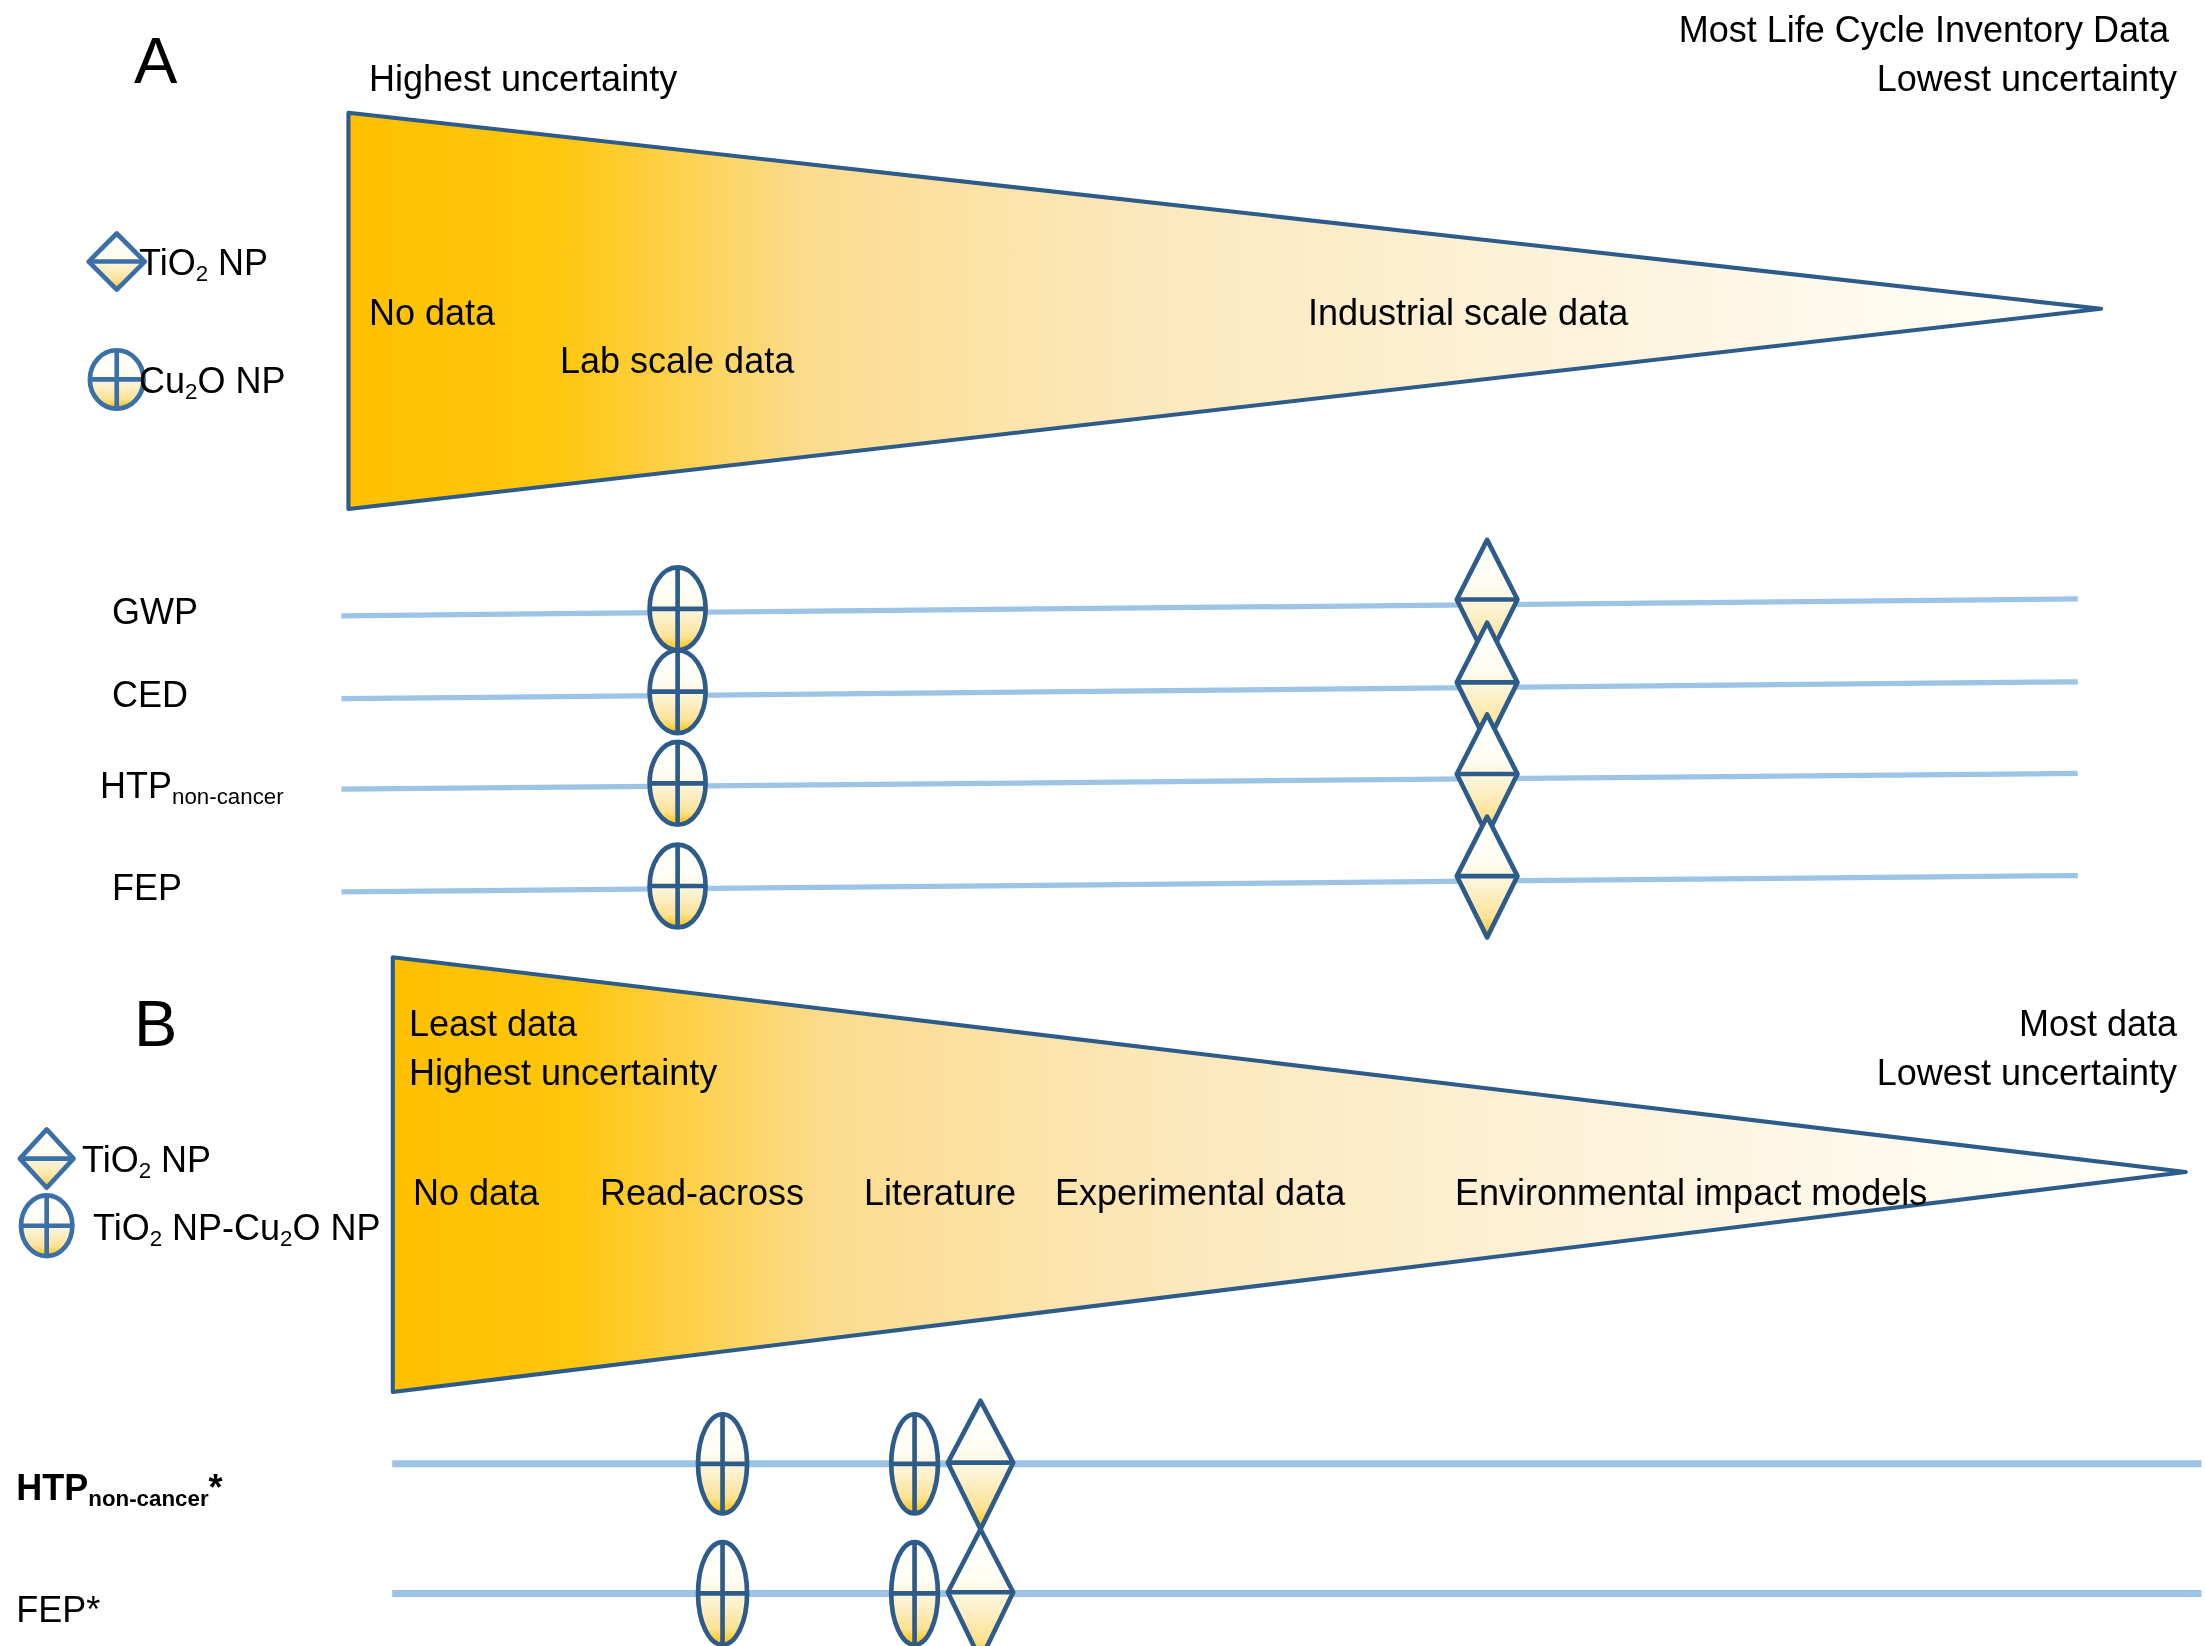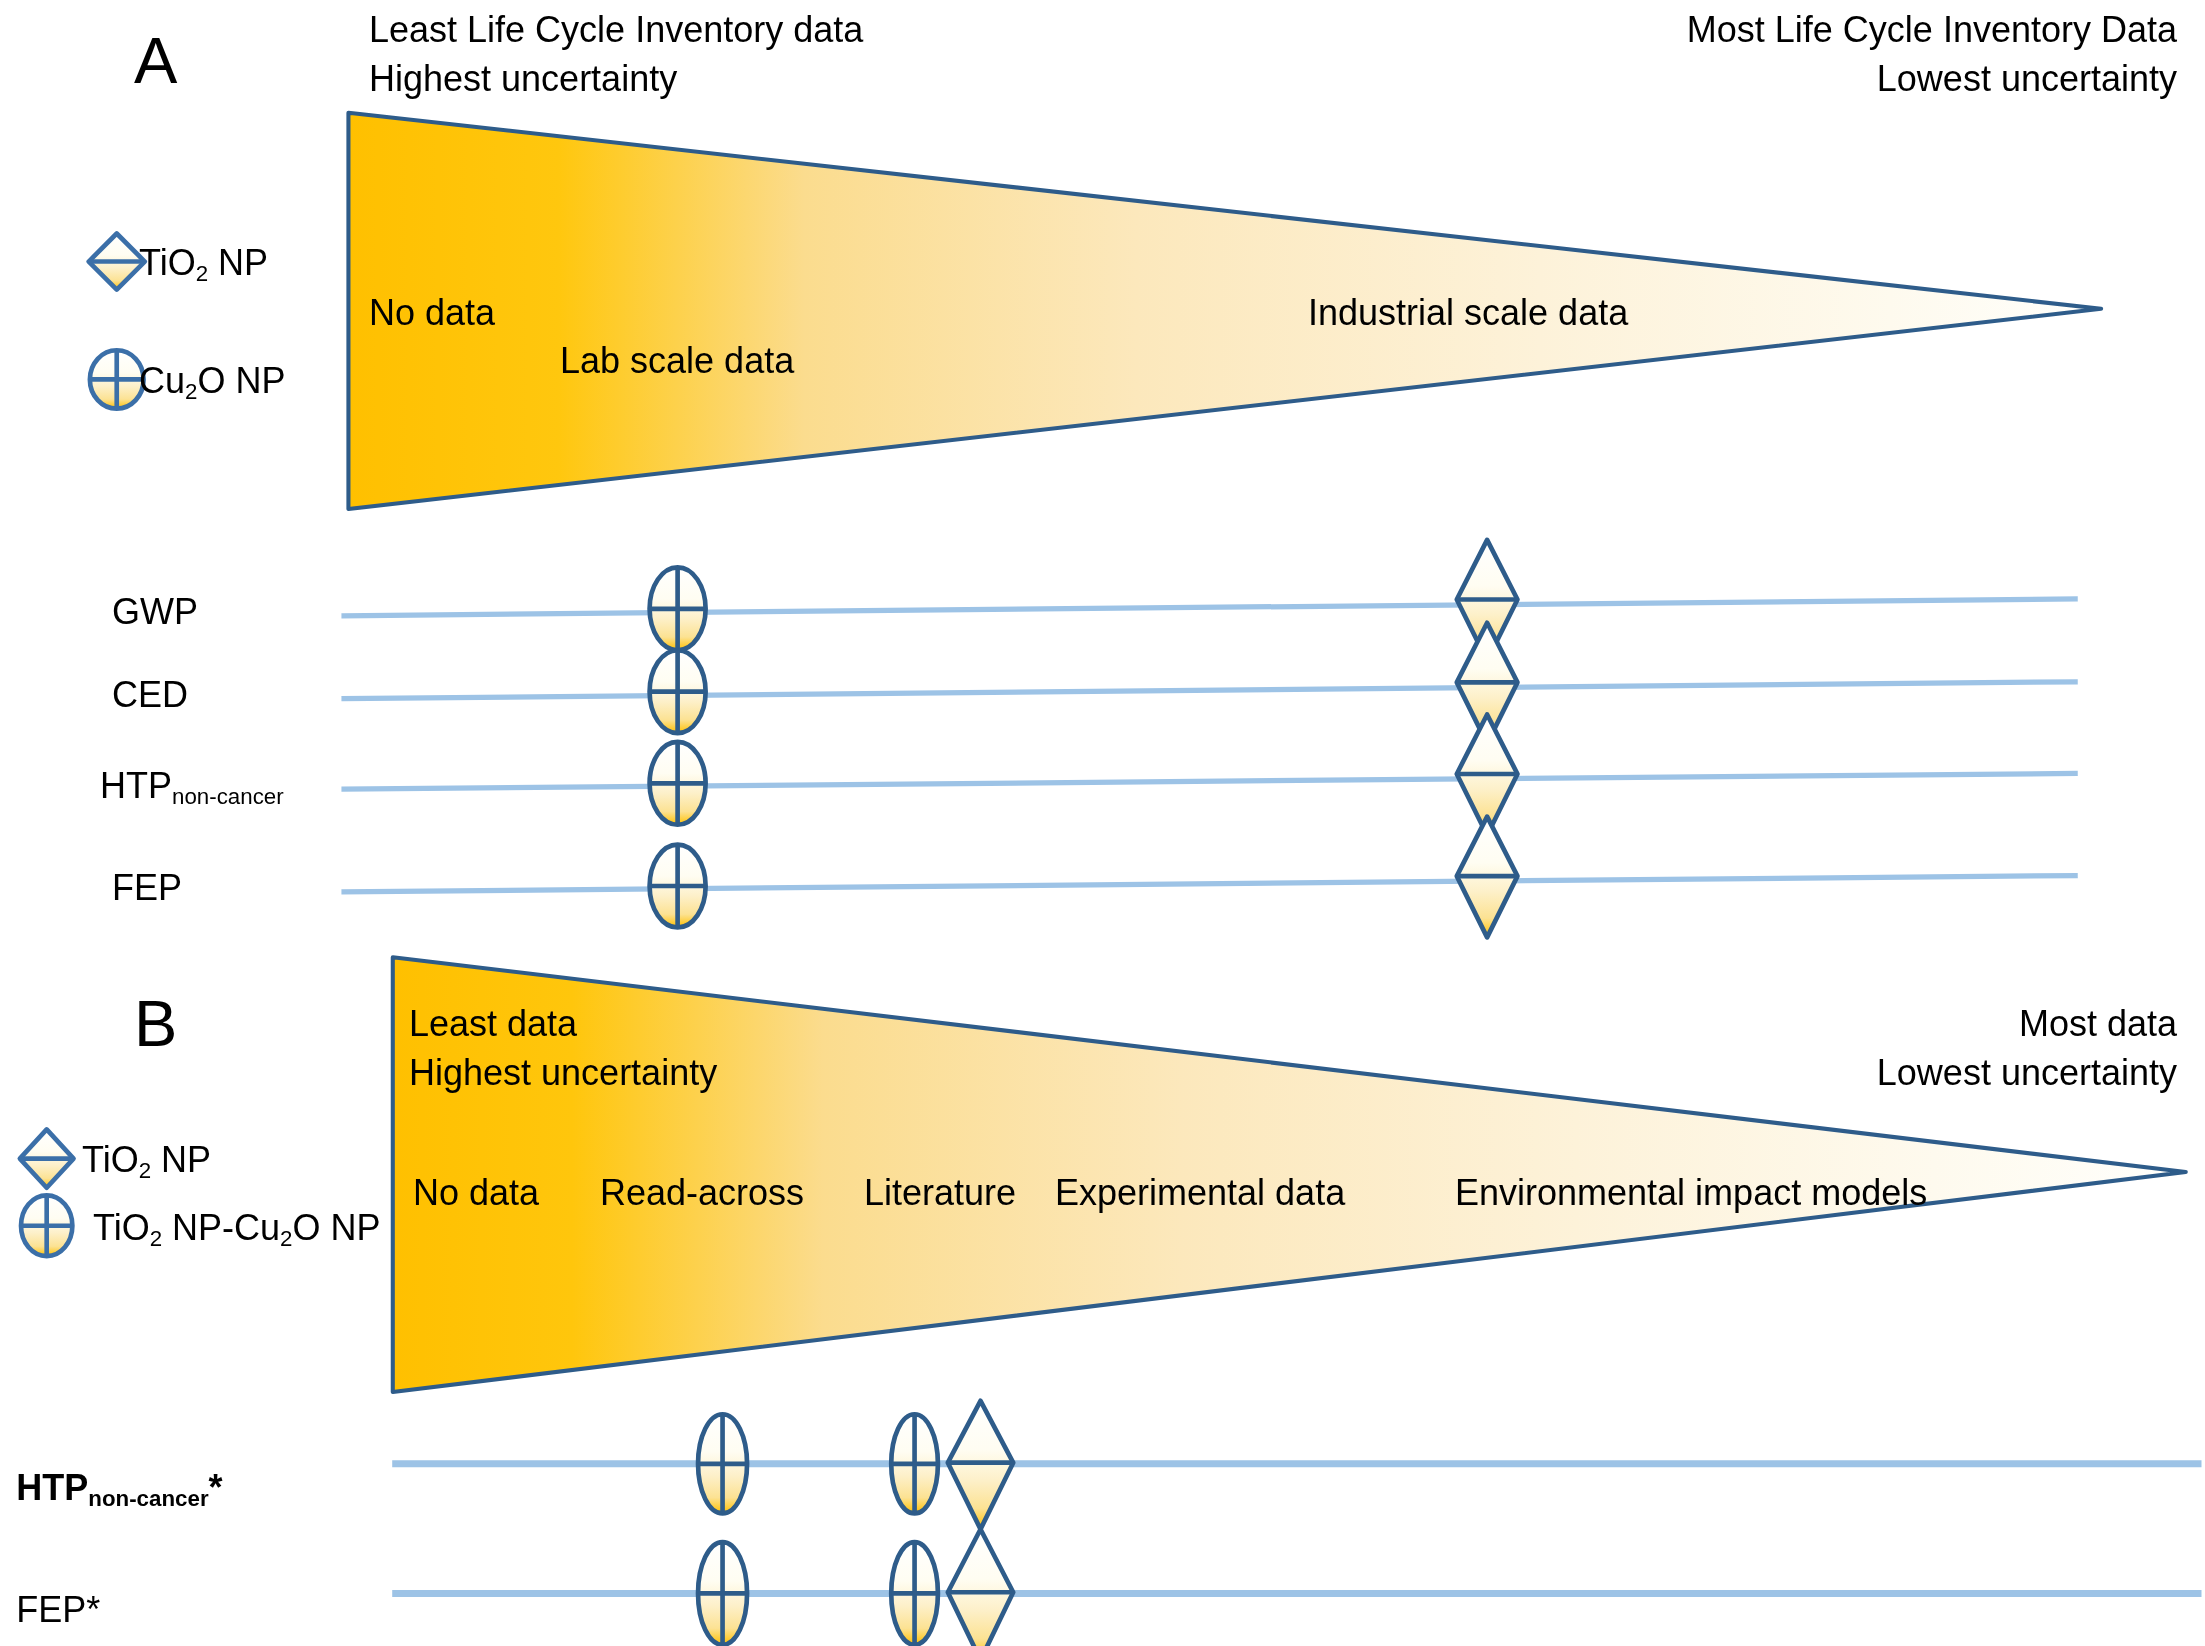--- a/index.html
+++ b/index.html
@@ -225,24 +225,23 @@
       <line x1="1567" y1="2642" x2="1567" y2="2818" stroke="#2E5C8A" stroke-width="8"></line>
     </g>
     <g>
       <polygon points="1680,2620 1736,2728 1680,2844 1624,2728" fill="url(#mkGrad)" stroke="#2E5C8A" stroke-width="8" stroke-linejoin="round"></polygon>
       <line x1="1624" y1="2728" x2="1736" y2="2728" stroke="#2E5C8A" stroke-width="8"></line>
     </g>
   </svg>
 
   <div class="txt panel-letter" style="left:134px; top:23px;">A</div>
 
-  <div class="txt header-note" style="left:369px; top:9.3px;">Least Life Cycle Inventory data</div>
   <div class="txt header-note" style="left:369px; top:58px;">Highest uncertainty</div>
 
-  <div class="txt header-note right-align" style="right:28px; top:9.3px;">Most Life Cycle Inventory Data</div>
+  <div class="txt header-note right-align" style="right:36px; top:9.3px;">Most Life Cycle Inventory Data</div>
   <div class="txt header-note right-align" style="right:28px; top:58px;">Lowest uncertainty</div>
 
   <div class="txt tri-label" style="left:369px; top:292px;">No data</div>
   <div class="txt tri-label" style="left:560px; top:292px;margin-top:48px;">Lab scale data</div>
   <div class="txt tri-label" style="left:1308px; top:292px;">Industrial scale data</div>
 
   <div class="txt legend-label" style="left:139px; top:242px;">
     <span>TiO<sub>2</sub> NP</span>
   </div>
   <div class="txt legend-label" style="left:139px; top:360px;">

